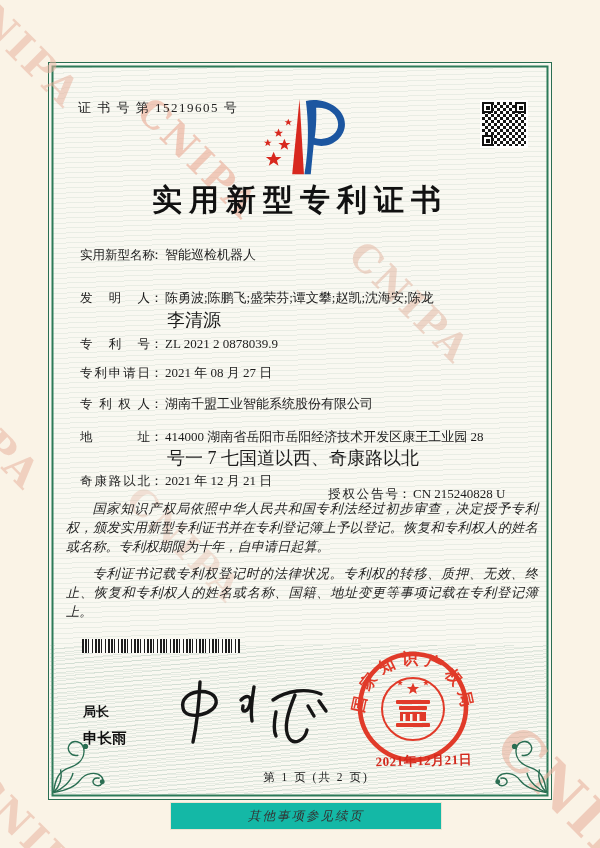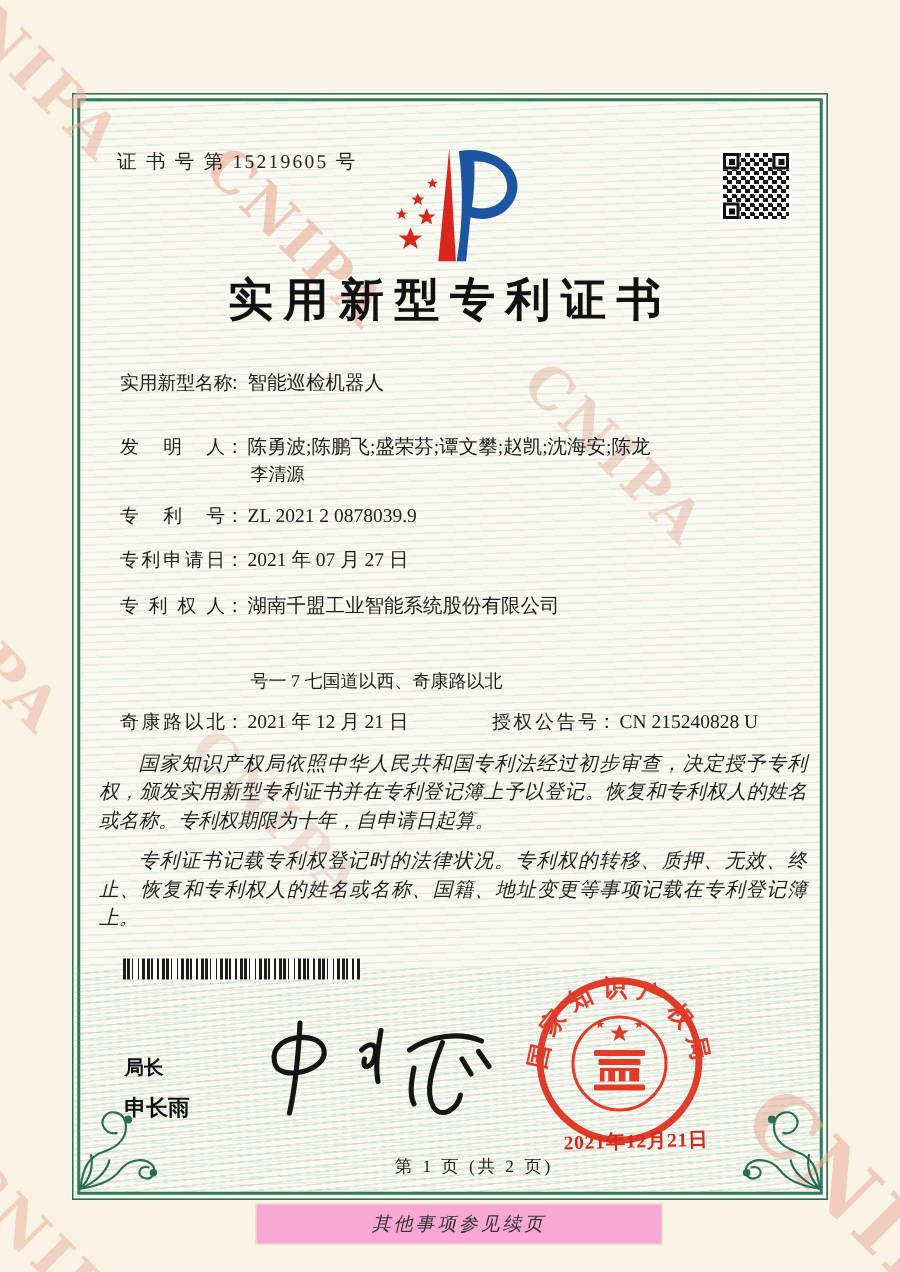--- a/index.html
+++ b/index.html
@@ -38,22 +38,22 @@
   .logo{position:absolute;left:252px;top:96px;width:98px;height:84px;}
 
   .title{position:absolute;left:0;top:180px;width:100%;text-align:center;
          font-size:30px;font-weight:bold;letter-spacing:7px;color:#111;}
 
   
   .frow{position:absolute;left:80px;width:452px;font-size:13px;color:#1c1c1c;white-space:nowrap;}
   .flabel{display:inline-block;width:70px;font-size:12.5px;text-align:justify;text-align-last:justify;vertical-align:bottom;}
   .fcolon{display:inline-block;}
   .fval{display:inline-block;margin-left:2px;text-align:center;}
-  .fcont{position:absolute;left:167px;font-size:12px;color:#1c1c1c;white-space:nowrap;}
-  .grant-right{position:absolute;left:248px;}
+  .fcont{position:absolute;left:167px;font-size:18px;color:#1c1c1c;white-space:nowrap;}
+  .grant-right{position:absolute;left:248px;margin-top:13px;}
 
   
   .legal{position:absolute;left:66px;top:499px;width:472px;font-size:13.2px;line-height:19px;
          color:#1f1f1f;text-align:justify;font-style:italic;}
   .legal p{margin:0 0 8px 0;text-indent:2em;}
 
   .barcode{position:absolute;left:82px;top:639px;width:158px;height:14px;
       background:repeating-linear-gradient(90deg,#1d1d1d 0 2px,#fbfbf8 2px 3px,#1d1d1d 3px 5px,#fbfbf8 5px 6px,#1d1d1d 6px 7px,#fbfbf8 7px 10px,#1d1d1d 10px 11px,#fbfbf8 11px 13px);}
 
   .director-label{position:absolute;left:83px;top:703px;font-size:13px;font-weight:bold;color:#111;}
@@ -65,21 +65,21 @@
   .seal-date{position:absolute;left:358px;top:752px;width:132px;text-align:center;font-size:13px;
              color:#d3281c;font-weight:bold;letter-spacing:0.5px;transform:rotate(-1.5deg);}
 
   .page-info{position:absolute;left:16px;top:770px;width:100%;text-align:center;font-size:11.5px;
              letter-spacing:2px;color:#222;}
 
   .corner{position:absolute;width:62px;height:62px;z-index:3;}
   .corner.bl{left:50px;top:734px;}
   .corner.br{left:488px;top:734px;transform:scaleX(-1);}
 
-  .footer-note{position:absolute;left:170px;top:802px;width:270px;height:26px;background:#f9a8d4;
+  .footer-note{position:absolute;left:170px;top:802px;width:270px;height:26px;background:#14b8a6;
       border:1px solid #ece3d0;text-align:center;line-height:26px;font-size:12.5px;font-style:italic;
       letter-spacing:2px;color:#333;z-index:3;}
 </style>
 </head>
 <body>
 
 <div id="page">
 
   <div class="cert"></div>
   <div class="guilloche-bottom"></div>
@@ -135,27 +135,30 @@
     <div class="frow" style="top:289px">
       <span class="flabel">发明人</span><span class="fcolon">：</span><span class="fval">陈勇波;陈鹏飞;盛荣芬;谭文攀;赵凯;沈海安;陈龙</span>
     </div>
     <div class="fcont" style="top:308px">李清源</div>
 
     <div class="frow" style="top:335px">
       <span class="flabel">专利号</span><span class="fcolon">：</span><span class="fval">ZL 2021 2 0878039.9</span>
     </div>
 
     <div class="frow" style="top:364px">
-      <span class="flabel">专利申请日</span><span class="fcolon">：</span><span class="fval">2021 年 07 月 27 日</span>
+      <span class="flabel">专利申请日</span><span class="fcolon">：</span><span class="fval">2021 年 08 月 27 日</span>
     </div>
 
     <div class="frow" style="top:395px">
       <span class="flabel">专利权人</span><span class="fcolon">：</span><span class="fval">湖南千盟工业智能系统股份有限公司</span>
     </div>
 
+    <div class="frow" style="top:428px">
+      <span class="flabel">地址</span><span class="fcolon">：</span><span class="fval">414000 湖南省岳阳市岳阳经济技术开发区康王工业园 28</span>
+    </div>
     <div class="fcont" style="top:446px">号一 7 七国道以西、奇康路以北</div>
 
     <div class="frow" style="top:472px">
       <span class="flabel">奇康路以北</span><span class="fcolon">：</span><span class="fval">2021 年 12 月 21 日</span>
       <span class="grant-right"><span class="flabel">授权公告号</span><span class="fcolon">：</span><span class="fval">CN 215240828 U</span></span>
     </div>
 
     <div class="legal">
       <p>国家知识产权局依照中华人民共和国专利法经过初步审查，决定授予专利权，颁发实用新型专利证书并在专利登记簿上予以登记。恢复和专利权人的姓名或名称。专利权期限为十年，自申请日起算。</p>
       <p>专利证书记载专利权登记时的法律状况。专利权的转移、质押、无效、终止、恢复和专利权人的姓名或名称、国籍、地址变更等事项记载在专利登记簿上。</p>

